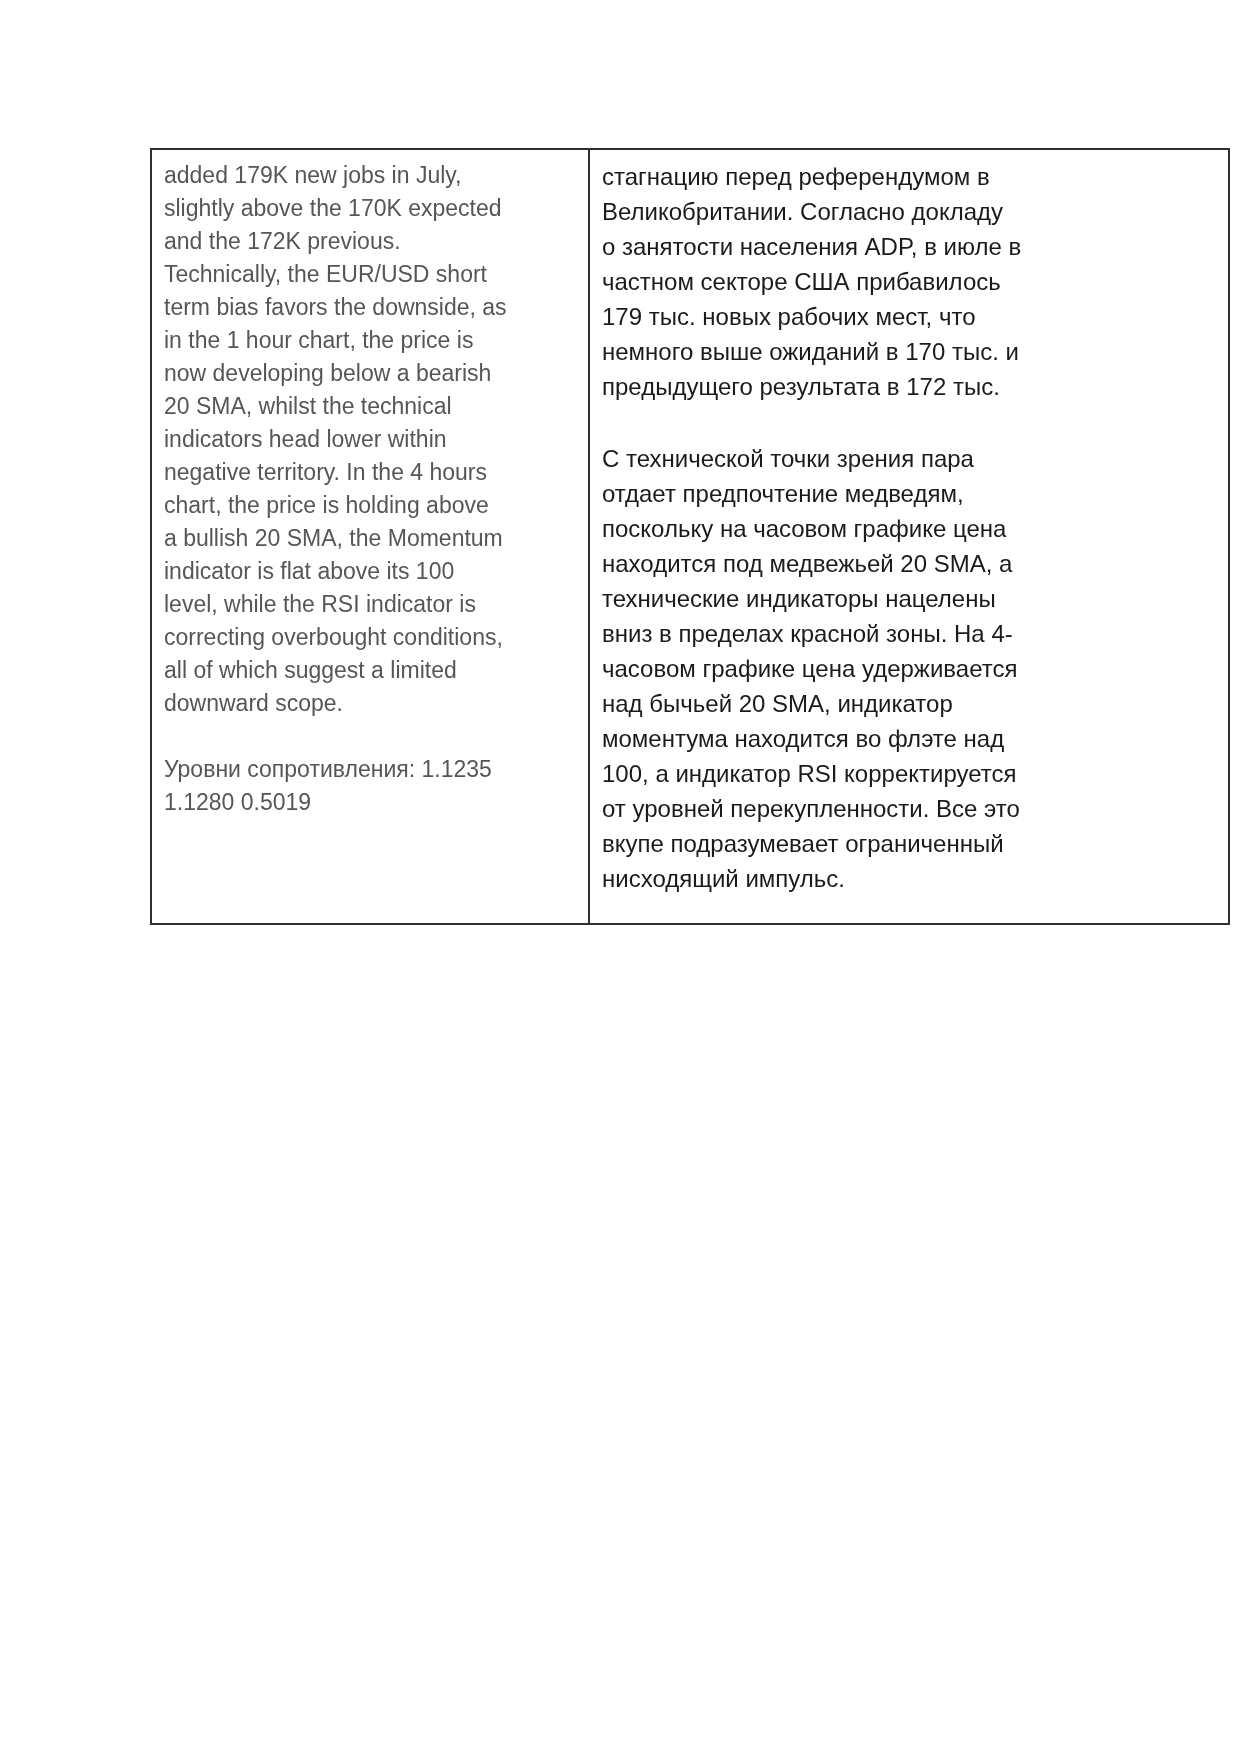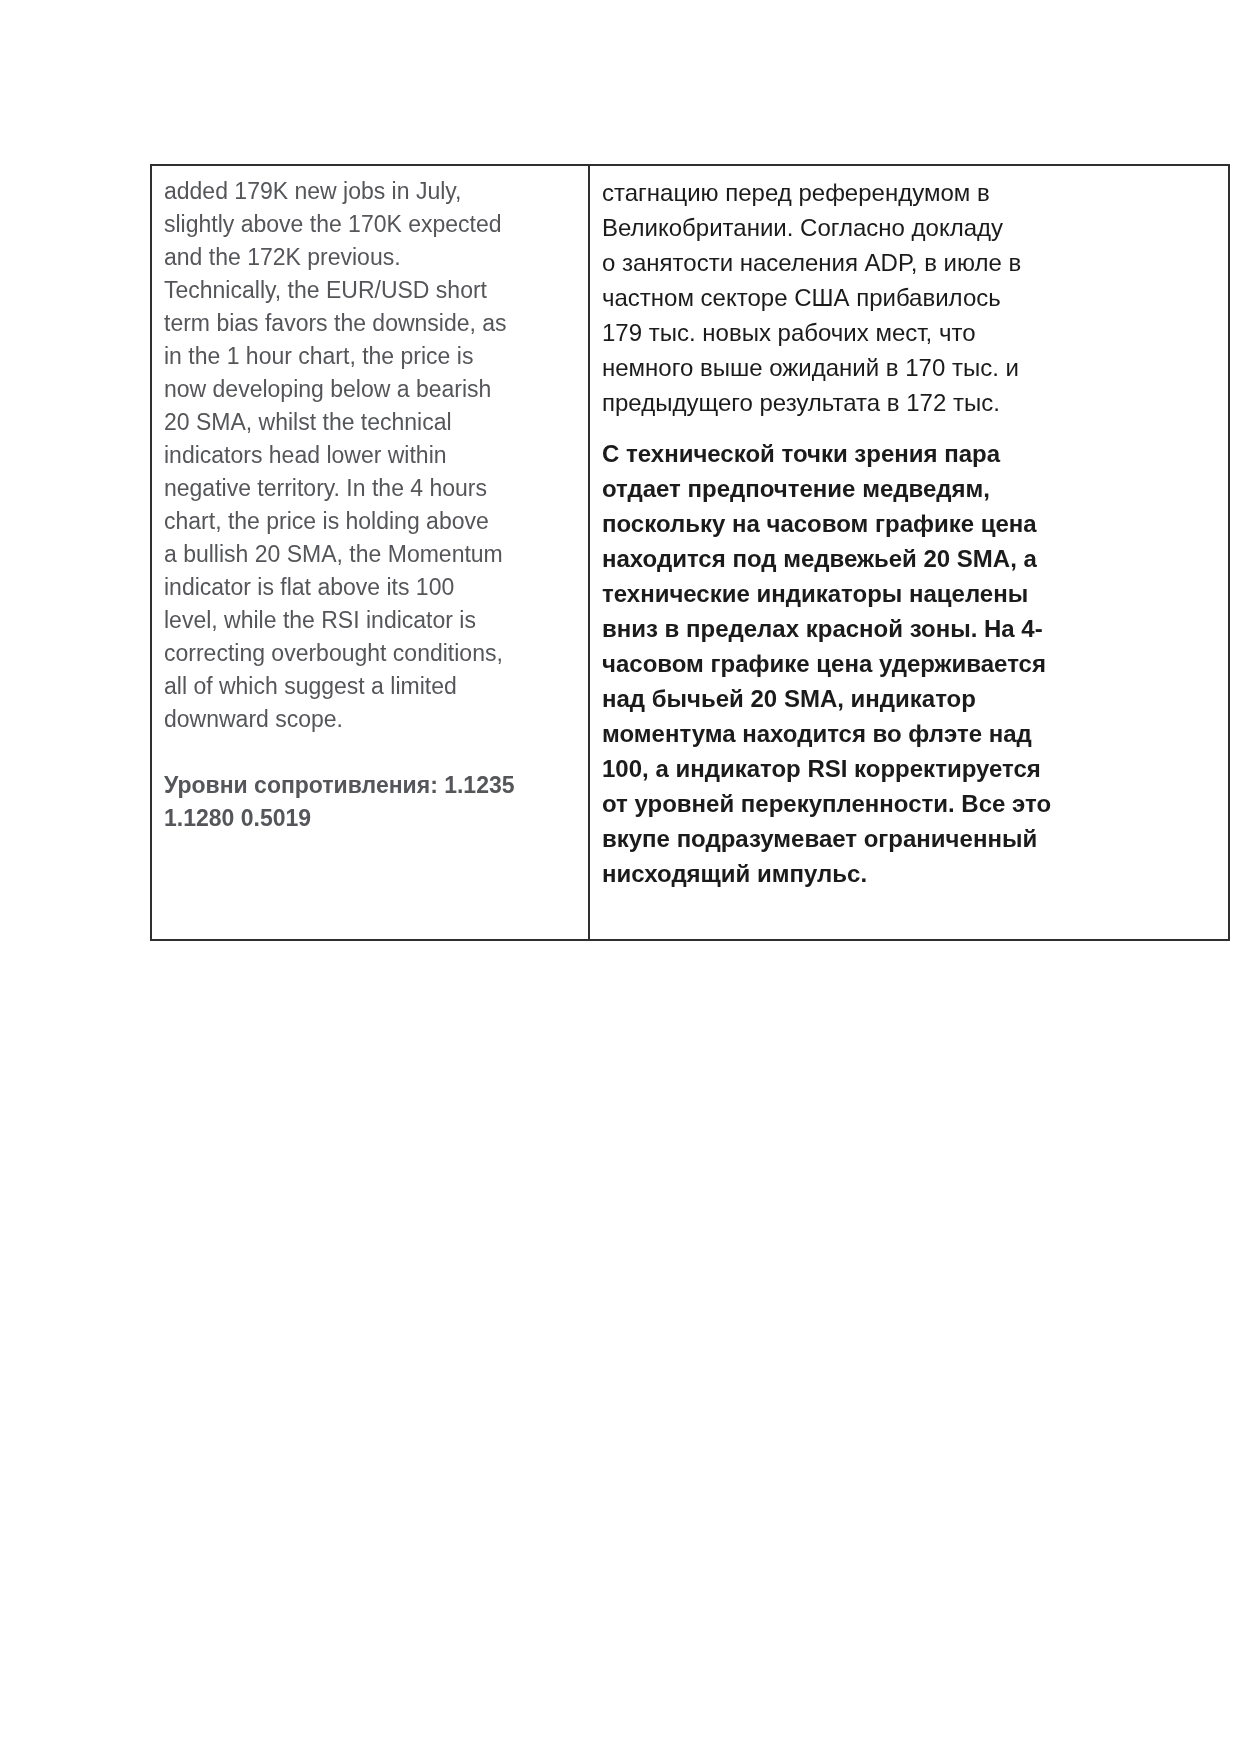--- a/index.html
+++ b/index.html
@@ -10,21 +10,21 @@
   body {
     width: 1241px;
     height: 1755px;
     position: relative;
     font-family: "Liberation Sans", sans-serif;
     overflow: hidden;
   }
   .doc-table {
     position: absolute;
     left: 150px;
-    top: 164px;
+    top: 148px;
     width: 1080px;
     height: 777px;
     box-sizing: border-box;
     border: 2px solid #2f2f31;
     display: flex;
     background: #ffffff;
   }
   .cell {
     box-sizing: border-box;
     padding: 9px 10px 10px 12px;
@@ -41,25 +41,24 @@
     flex: 1;
     color: #1b1b1b;
     font-size: 24px;
     line-height: 35px;
   }
   .cell p {
     margin: 0 0 33px 0;
     white-space: pre-line;
   }
   .cell-right p {
-    margin-bottom: 16px;
+    margin-bottom: 37px;
   }
   .cell p:last-child {
     margin-bottom: 0;
-    font-weight: bold;
   }
 </style>
 </head>
 <body>
 
 <div class="doc-table">
   <div class="cell cell-left">
     <p>added 179K new jobs in July,
 slightly above the 170K expected
 and the 172K previous.

